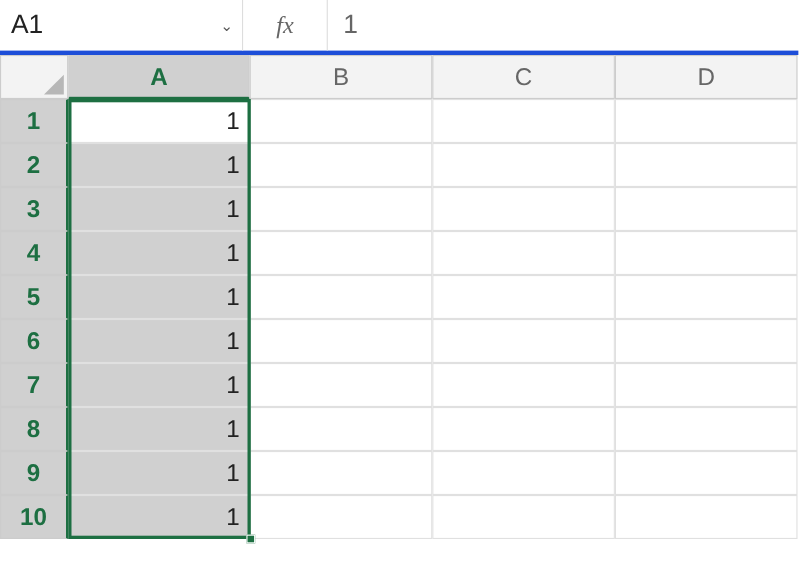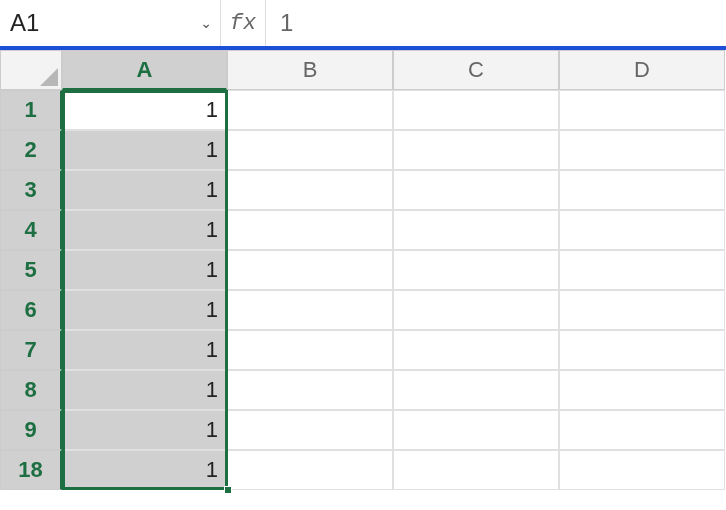--- a/index.html
+++ b/index.html
@@ -37,24 +37,24 @@
     }
     .name-box-dropdown {
       position: absolute;
       right: 8px;
       top: 50%;
       transform: translateY(-50%);
       font-size: 14px;
       color: #555;
     }
     .fx-label {
-      width: 46px;
+      width: 78px;
       text-align: center;
       font-style: italic;
-      font-family: Liberation Mono, monospace;
+      font-family: Liberation Serif, serif;
       font-size: 22px;
       color: #666;
       border-left: 1px solid #ddd;
       border-right: 1px solid #ddd;
       height: 100%;
       display: flex;
       align-items: center;
       justify-content: center;
     }
     .formula-input {
@@ -235,21 +235,21 @@
     <div class="cell"></div>
     <div class="cell"></div>
     <div class="cell"></div>
 
     <div class="row-header selected">9</div>
     <div class="cell in-selection">1</div>
     <div class="cell"></div>
     <div class="cell"></div>
     <div class="cell"></div>
 
-    <div class="row-header selected">18</div>
+    <div class="row-header selected">10</div>
     <div class="cell in-selection">1</div>
     <div class="cell"></div>
     <div class="cell"></div>
     <div class="cell"></div>
   </div>
 
   <div class="selection-border" style="left:62px; top:40px; width:166px; height:400px;"></div>
   <div class="fill-handle" style="left:224px; top:436px;"></div>
 </div>
 

